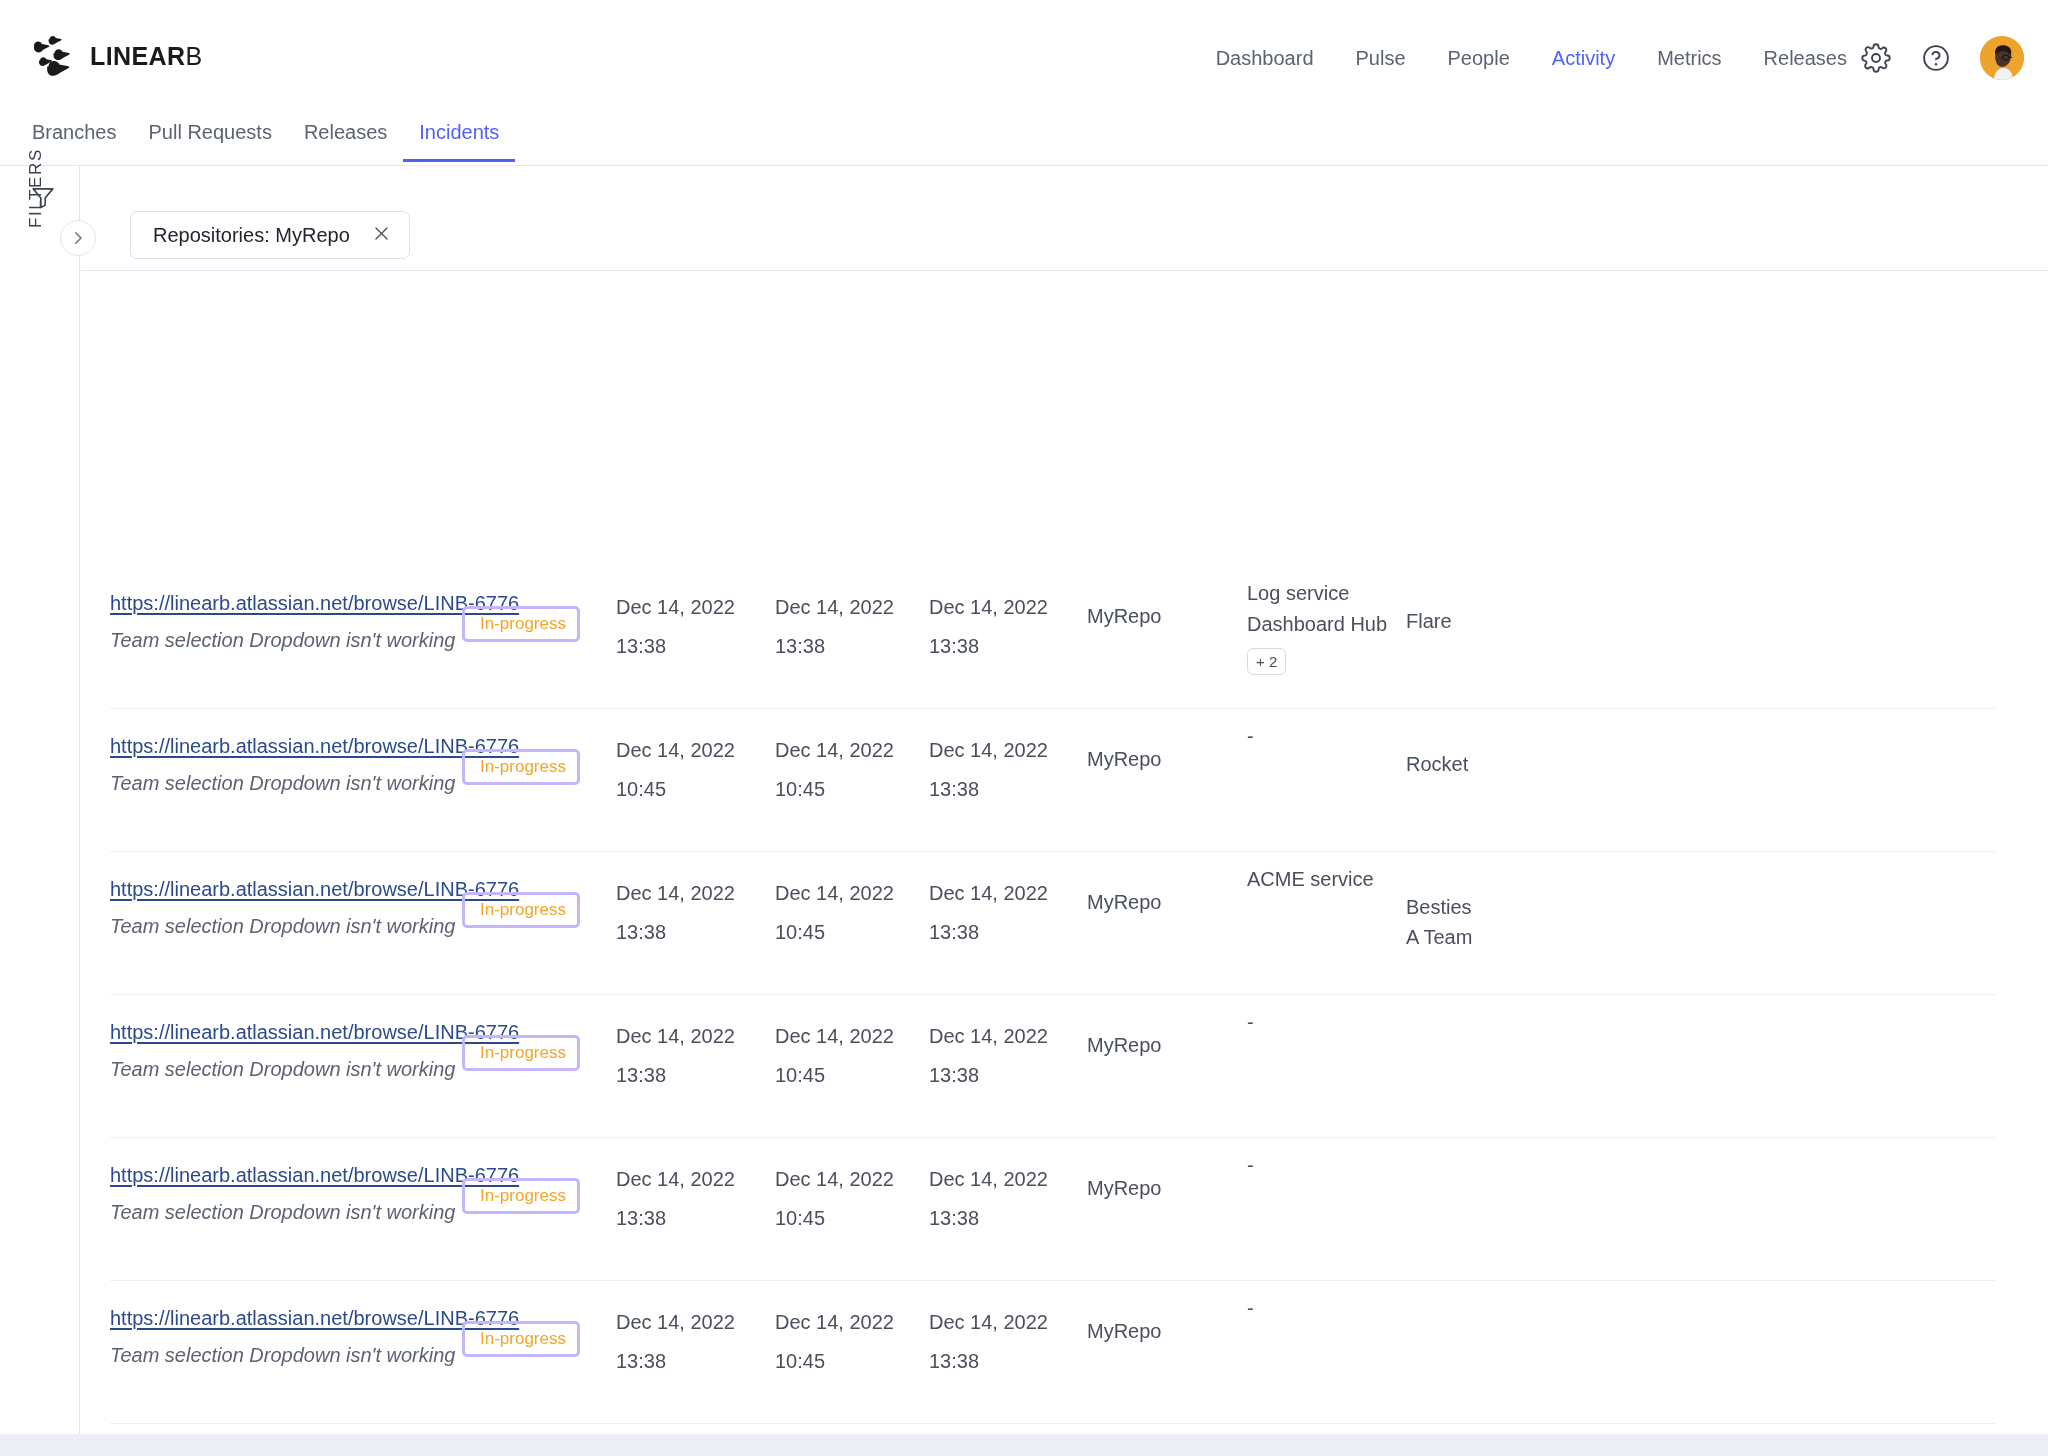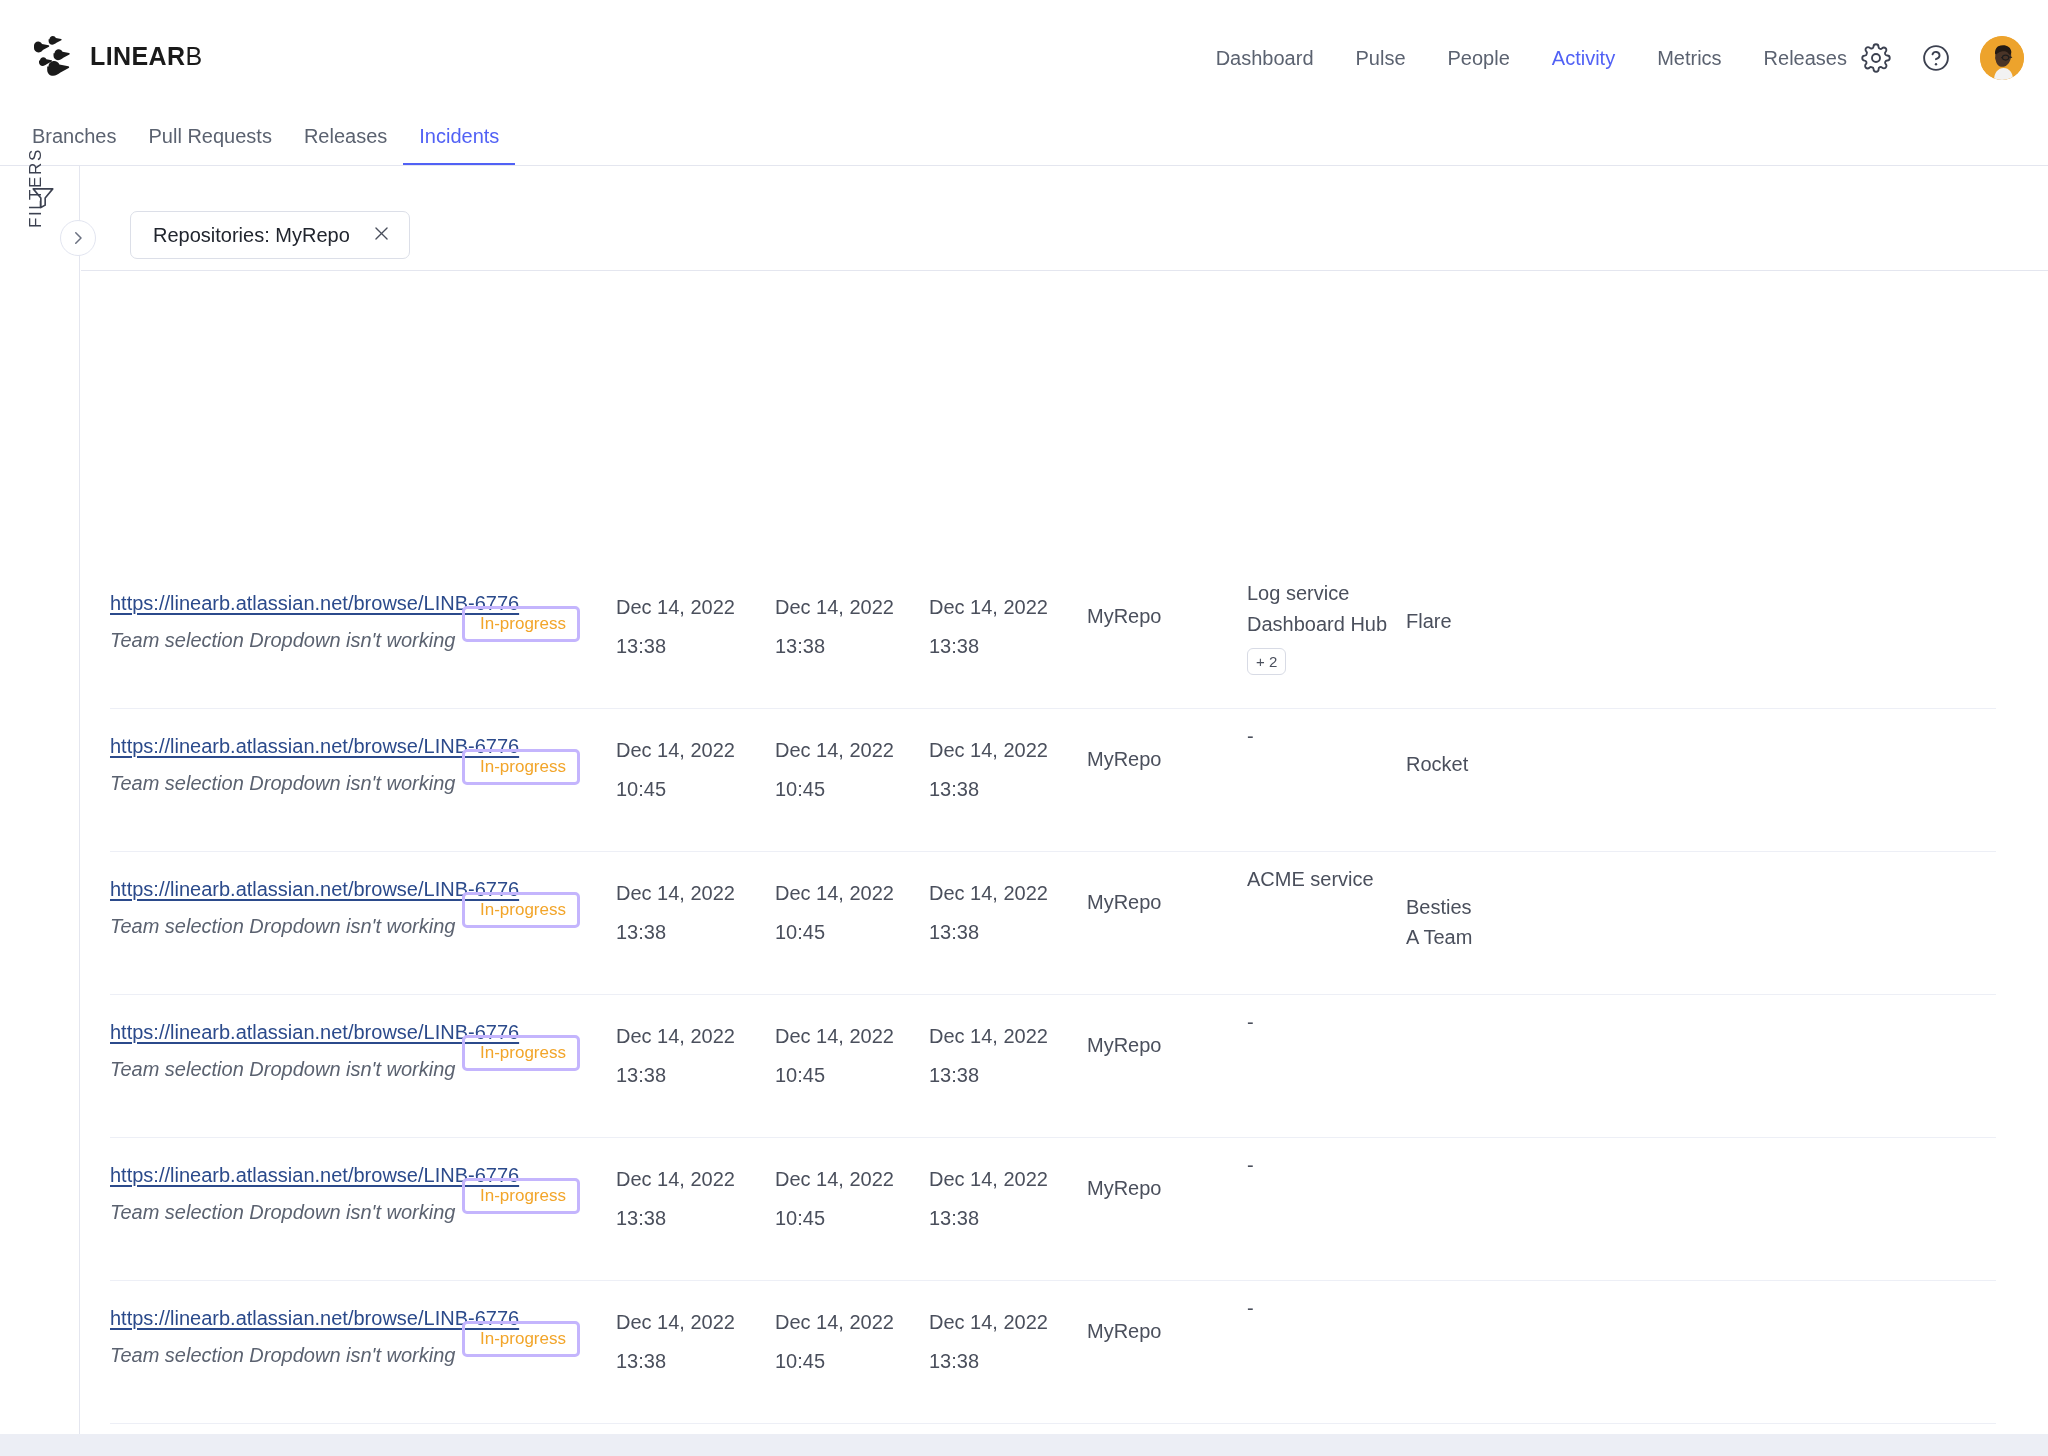--- a/index.html
+++ b/index.html
@@ -77,21 +77,21 @@
     position: relative;
     display: block;
   }
 
   
   .subtabs {
     position: absolute;
     top: 108px; left: 0;
     width: 2048px; height: 58px;
     display: flex;
-    align-items: flex-end;
+    align-items: center;
     padding-left: 16px;
   }
   .subtab {
     font-size: 20px;
     color: #5b6270;
     padding: 8px 16px 18px 16px;
     position: relative;
     white-space: nowrap;
   }
   .subtab.active { color: #5161f5; }

